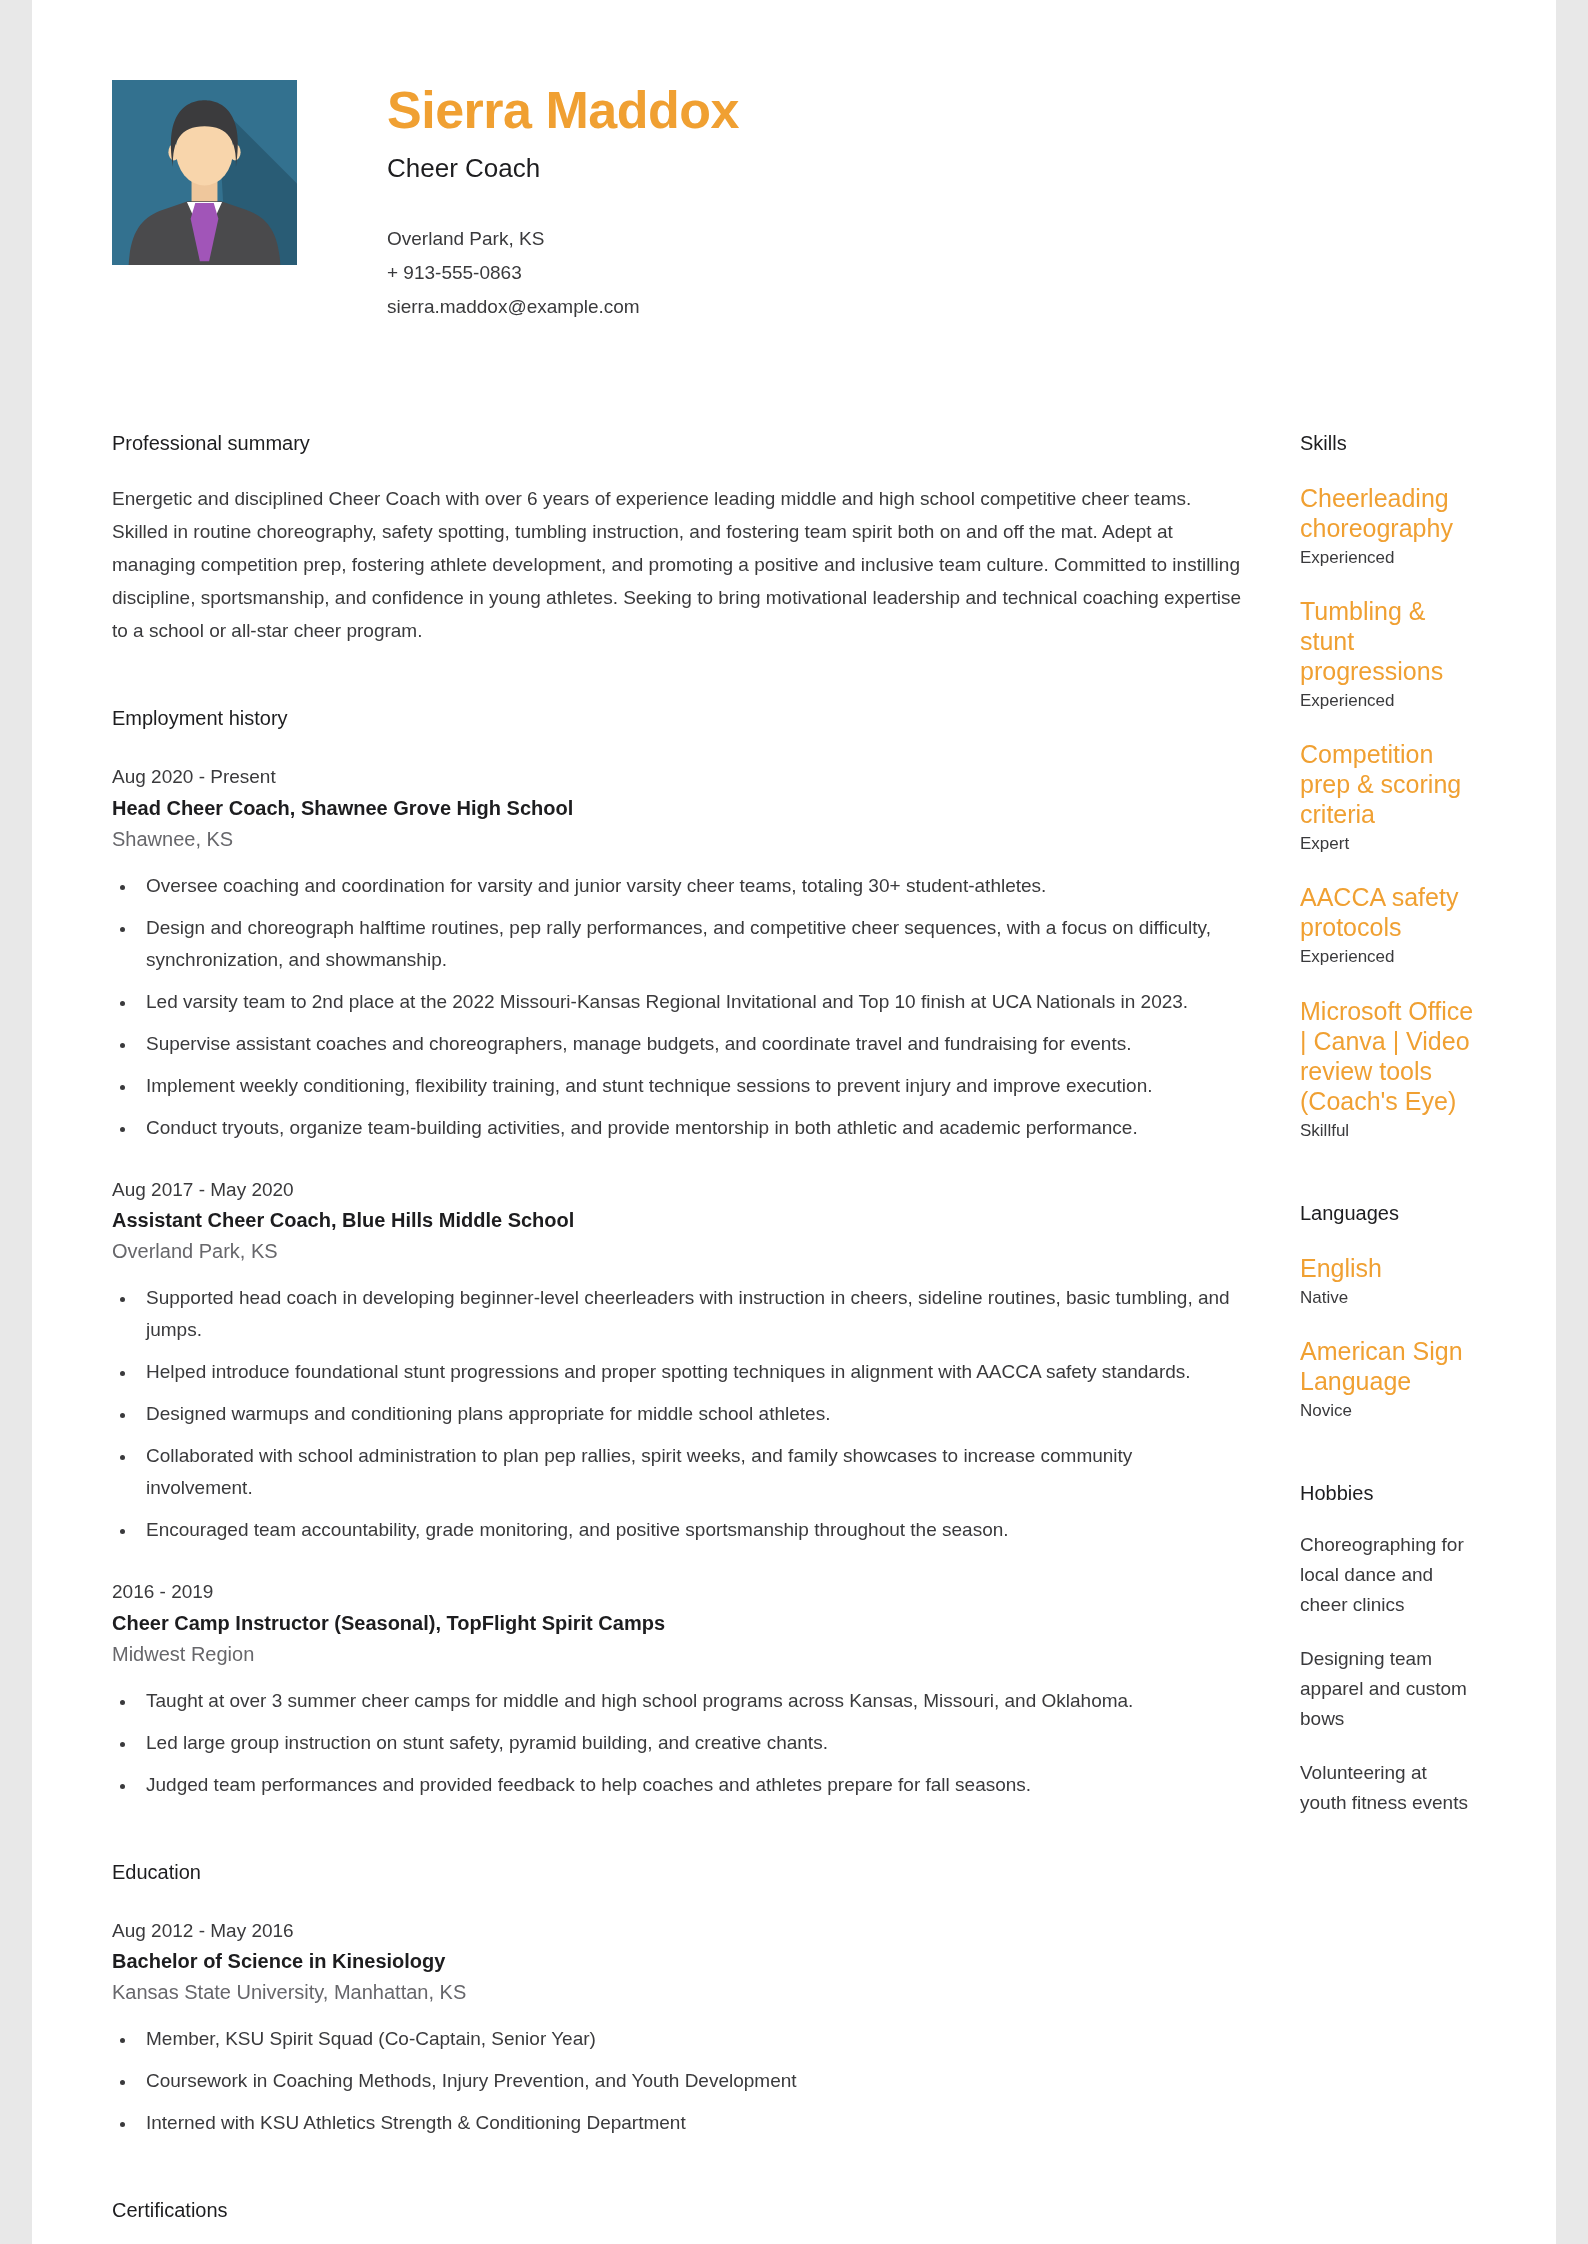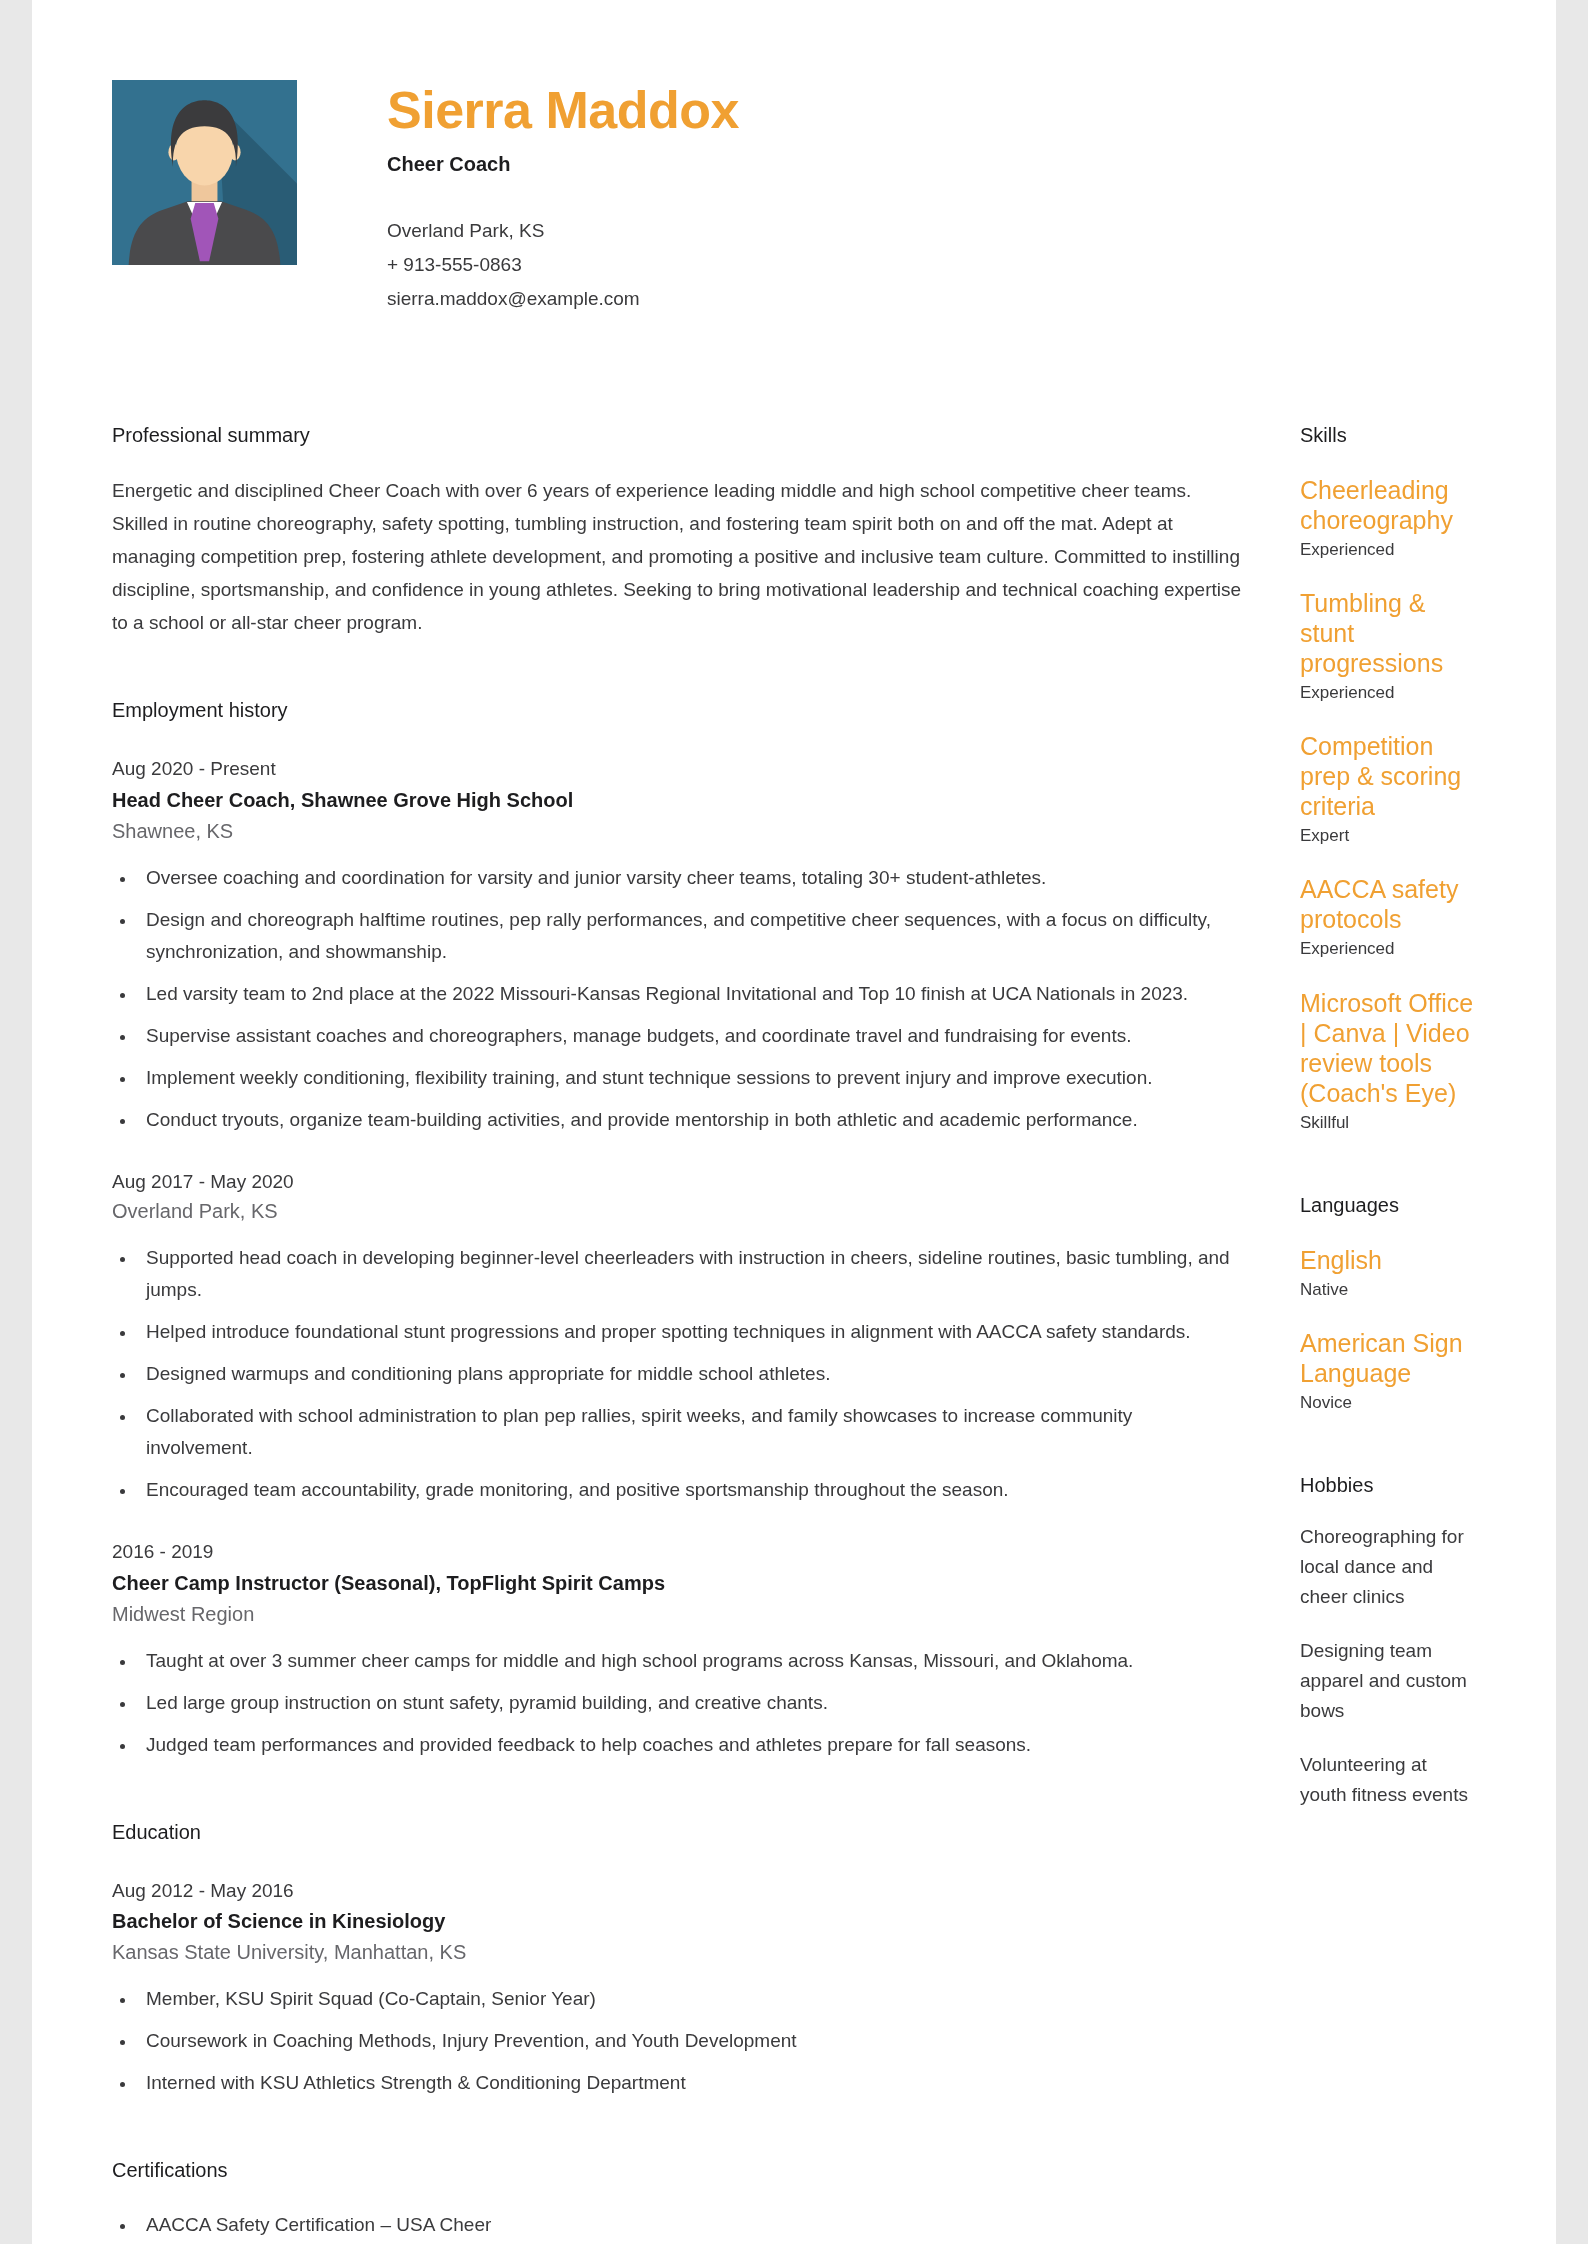--- a/index.html
+++ b/index.html
@@ -26,22 +26,22 @@
   .name {
     margin: 0 0 14px 0;
     font-size: 52px;
     font-weight: 700;
     letter-spacing: -0.5px;
     color: var(--accent);
     line-height: 1.1;
   }
   .headline {
     margin: 0 0 38px 0;
-    font-size: 20px;
-    font-weight: 700;
+    font-size: 26px;
+    font-weight: 400;
     color: var(--heading);
   }
   .contact-line { font-size: 19px; line-height: 34px; color: var(--text); }
 
   
   .columns { display: flex; gap: 58px; margin-top: 106px; }
   .main-col { width: 1130px; flex: none; }
   .side-col { flex: 1; min-width: 0; }
 
   h2.sec-heading {
@@ -144,20 +144,21 @@
             <li>Design and choreograph halftime routines, pep rally performances, and competitive cheer sequences, with a focus on difficulty, synchronization, and showmanship.</li>
             <li>Led varsity team to 2nd place at the 2022 Missouri-Kansas Regional Invitational and Top 10 finish at UCA Nationals in 2023.</li>
             <li>Supervise assistant coaches and choreographers, manage budgets, and coordinate travel and fundraising for events.</li>
             <li>Implement weekly conditioning, flexibility training, and stunt technique sessions to prevent injury and improve execution.</li>
             <li>Conduct tryouts, organize team-building activities, and provide mentorship in both athletic and academic performance.</li>
           </ul>
         </div>
 
         <div class="job">
           <div class="job-dates">Aug 2017 - May 2020</div>
+          <div class="job-title">Assistant Cheer Coach, Blue Hills Middle School</div>
           <div class="job-location">Overland Park, KS</div>
           <ul class="bullets">
             <li>Supported head coach in developing beginner-level cheerleaders with instruction in cheers, sideline routines, basic tumbling, and jumps.</li>
             <li>Helped introduce foundational stunt progressions and proper spotting techniques in alignment with AACCA safety standards.</li>
             <li>Designed warmups and conditioning plans appropriate for middle school athletes.</li>
             <li>Collaborated with school administration to plan pep rallies, spirit weeks, and family showcases to increase community involvement.</li>
             <li>Encouraged team accountability, grade monitoring, and positive sportsmanship throughout the season.</li>
           </ul>
         </div>
 

